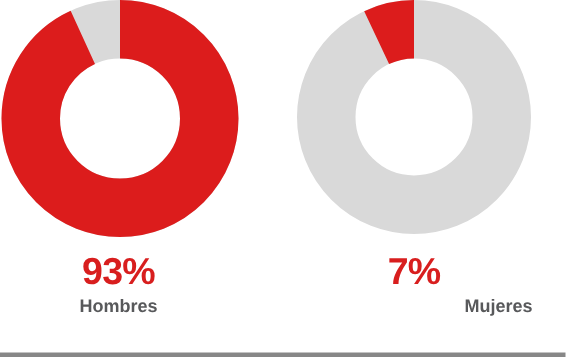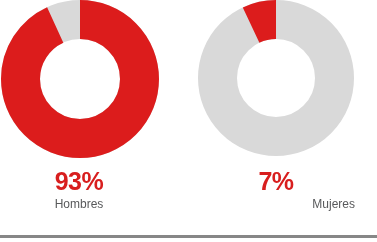--- a/index.html
+++ b/index.html
@@ -59,21 +59,21 @@
   .pct {
     display: block;
     font-size: 25px;
     font-weight: bold;
     line-height: 27px;
     letter-spacing: -0.5px;
   }
   .cat {
     display: block;
     font-size: 12px;
-    font-weight: normal;
+    font-weight: bold;
     line-height: 16px;
     margin-top: 1px;
   }
   .bottom-rule {
     position: absolute;
     left: 0;
     top: 235px;
     width: 377px;
     height: 3px;
   }

